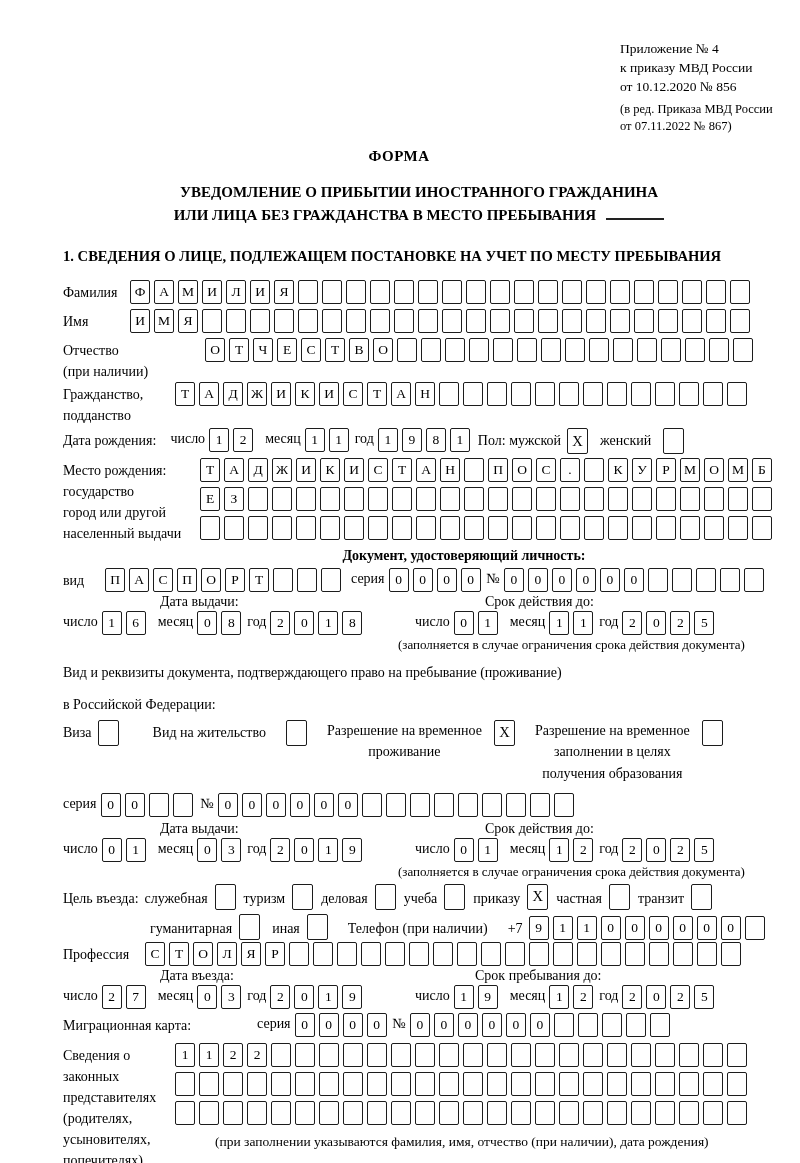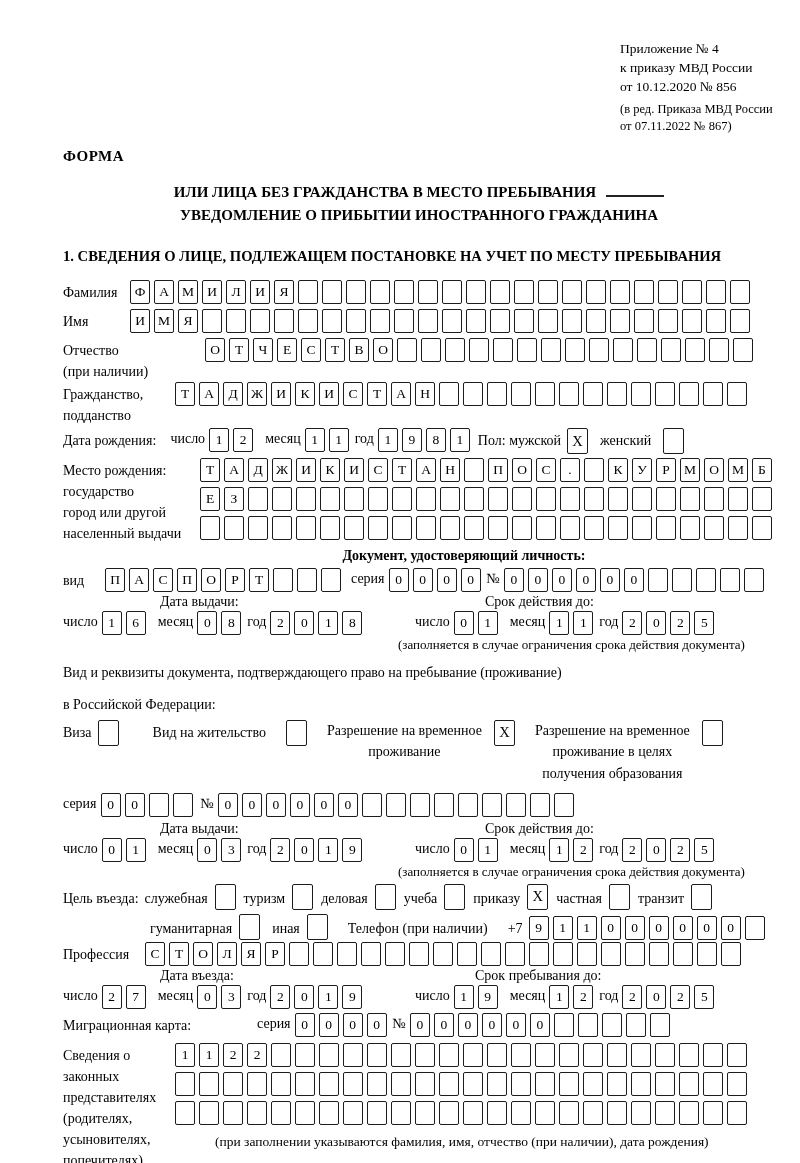--- a/index.html
+++ b/index.html
@@ -7,21 +7,21 @@
   body {
     width:800px; height:1163px;
     font-family:"Liberation Serif","DejaVu Serif",serif;
     color:#000;
   }
   .page { position:relative; width:800px; height:1163px; padding:40px 25px 0 63px; overflow:hidden; }
 
   
   .appendix { margin-left:557px; font-size:13.5px; line-height:1.4; }
   .amendment { margin-left:557px; margin-top:4px; font-size:12.5px; line-height:1.35; }
-  .forma { margin-top:14px; text-align:left; padding-right:40px; font-weight:bold; font-size:15px; letter-spacing:.5px; }
+  .forma { margin-top:14px; text-align:center; padding-right:40px; font-weight:bold; font-size:15px; letter-spacing:.5px; }
 
   .title { margin-top:16px; text-align:center; font-weight:bold; font-size:15px; line-height:1.5; }
   .title-underline { display:inline-block; width:58px; border-bottom:2px solid #222; height:14px; margin-left:10px; }
   .sec1 { margin-top:22px; font-weight:bold; font-size:14.6px; white-space:nowrap; }
 
   .rows { margin-top:15px; }
 
   .frow { display:flex; align-items:flex-start; }
   .lbl { font-size:14px; line-height:1.5; padding-top:2px; flex:none; }
   .lbl2 { font-size:14px; line-height:1.5; }
@@ -82,22 +82,22 @@
     <div>к приказу МВД России</div>
     <div>от 10.12.2020 № 856</div>
   </div>
   <div class="amendment">
     <div>(в ред. Приказа МВД России</div>
     <div>от 07.11.2022 № 867)</div>
   </div>
   <div class="forma">ФОРМА</div>
 
   <div class="title">
+    <div>УВЕДОМЛЕНИЕ О ПРИБЫТИИ ИНОСТРАННОГО ГРАЖДАНИНА</div>
     <div><span>ИЛИ ЛИЦА БЕЗ ГРАЖДАНСТВА В МЕСТО ПРЕБЫВАНИЯ</span><span class="title-underline"></span></div>
-    <div>УВЕДОМЛЕНИЕ О ПРИБЫТИИ ИНОСТРАННОГО ГРАЖДАНИНА</div>
   </div>
 
   <div class="sec1">1. СВЕДЕНИЯ О ЛИЦЕ, ПОДЛЕЖАЩЕМ ПОСТАНОВКЕ НА УЧЕТ ПО МЕСТУ ПРЕБЫВАНИЯ</div>
 
   <div class="rows">
 
     <div class="frow mb5">
       <span class="lbl w67">Фамилия</span>
       <span class="boxes">
           <span class="cell">Ф</span>
@@ -433,21 +433,21 @@
       <span class="chk gap6"></span>
       <span class="lbl gap30">Вид на жительство</span>
       <span class="chk gap20"></span>
       <span class="opt-text gap20">
         <span>Разрешение на временное</span>
         <span>проживание</span>
       </span>
       <span class="chk gap12">X</span>
       <span class="opt-text gap20">
         <span>Разрешение на временное</span>
-        <span>проживание в целях</span>
+        <span>заполнении в целях</span>
         <span>получения образования</span>
       </span>
       <span class="chk gap12"></span>
     </div>
 
     <div class="frow mb4">
       <span class="dlbl">серия</span>
       <span class="boxes">
           <span class="cell">0</span>
           <span class="cell">0</span>

